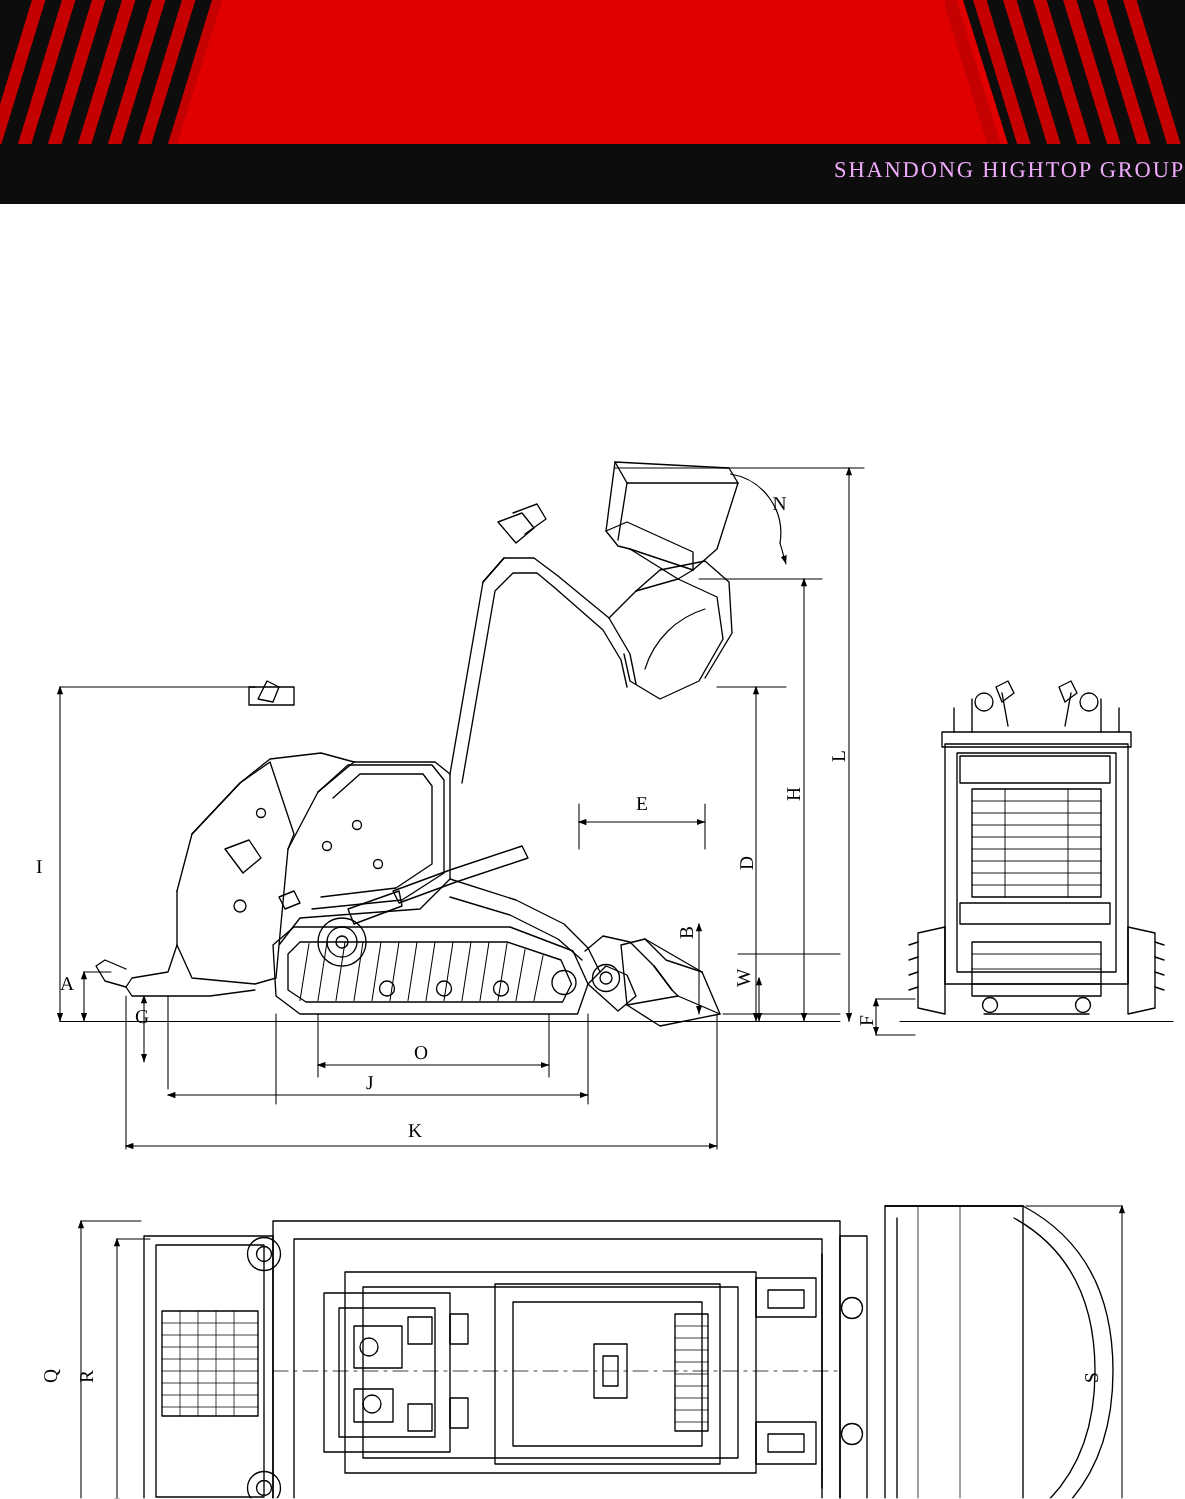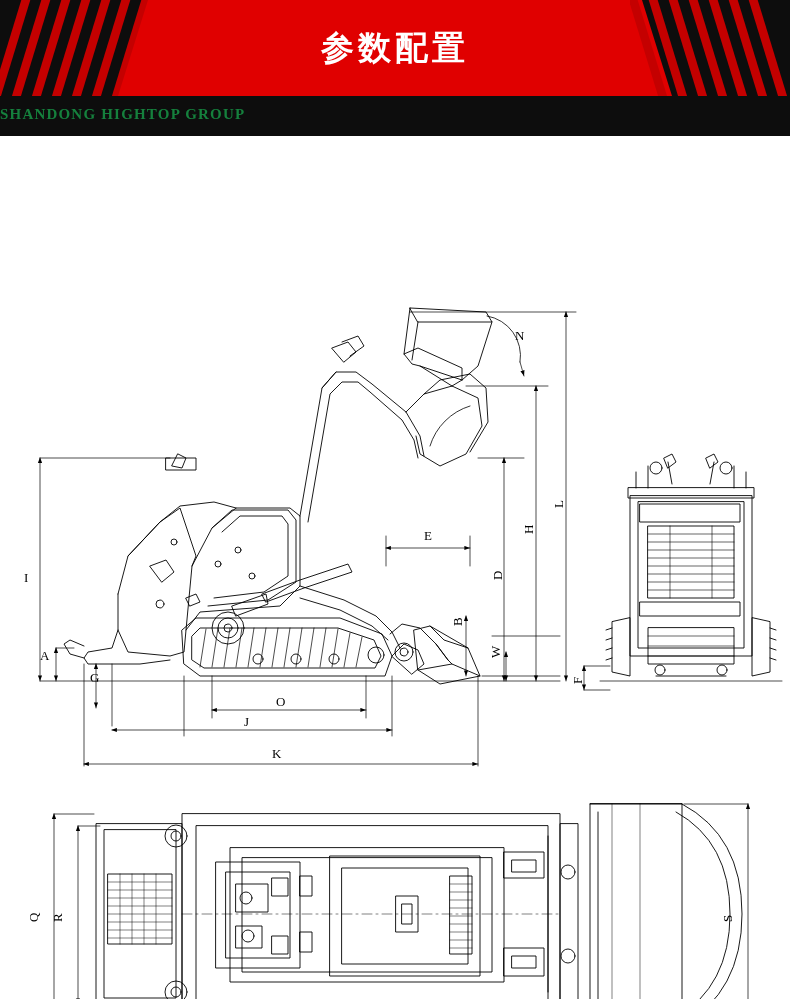--- a/index.html
+++ b/index.html
@@ -70,26 +70,26 @@
     letter-spacing: 4px;
     font-family: "DejaVu Sans", sans-serif;
   }
   .banner-sub {
     position: absolute;
     left: 0;
     top: 96px;
     width: 790px;
     height: 40px;
     line-height: 36px;
-    text-align: left;
-    color: #15803d;
+    text-align: right;
+    color: #f0abfc;
     font-size: 15px;
     letter-spacing: 1.2px;
     font-family: "Liberation Serif", serif;
-    font-weight: bold;
+    font-weight: normal;
   }
 
   
   .drawing {
     position: relative;
     width: 790px;
     height: 863px;
     background: #ffffff;
   }
   .drawing svg {
@@ -119,21 +119,20 @@
     <div class="banner-red"></div>
     <div class="banner-stripes-right">
       <div class="stripe" style="left:14px;"></div>
       <div class="stripe" style="left:34px;"></div>
       <div class="stripe" style="left:54px;"></div>
       <div class="stripe" style="left:74px;"></div>
       <div class="stripe" style="left:94px;"></div>
       <div class="stripe" style="left:114px;"></div>
       <div class="stripe" style="left:134px;"></div>
     </div>
-    <div class="banner-title">参数配置</div>
     <div class="banner-sub">SHANDONG HIGHTOP GROUP</div>
   </div>
 
   <div class="drawing">
     <svg width="790" height="863" viewBox="0 0 790 863" xmlns="http://www.w3.org/2000/svg">
       <defs>
         <marker id="arrEnd" markerWidth="9" markerHeight="9" refX="8" refY="3" orient="auto">
           <path d="M0,0 L8,3 L0,6 z" fill="#000"></path>
         </marker>
         <marker id="arrStart" markerWidth="9" markerHeight="9" refX="1" refY="3" orient="auto">

